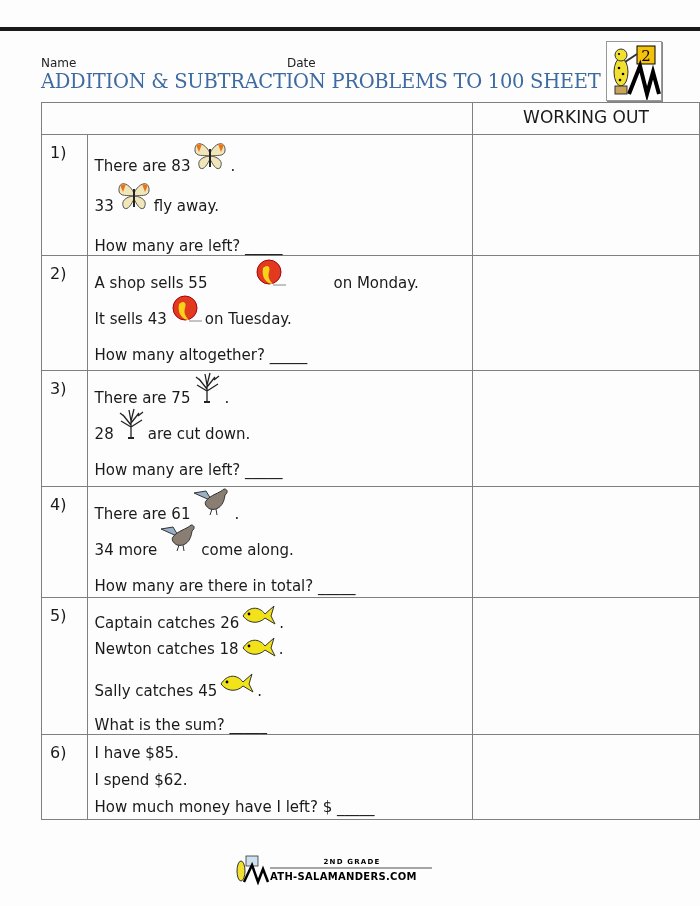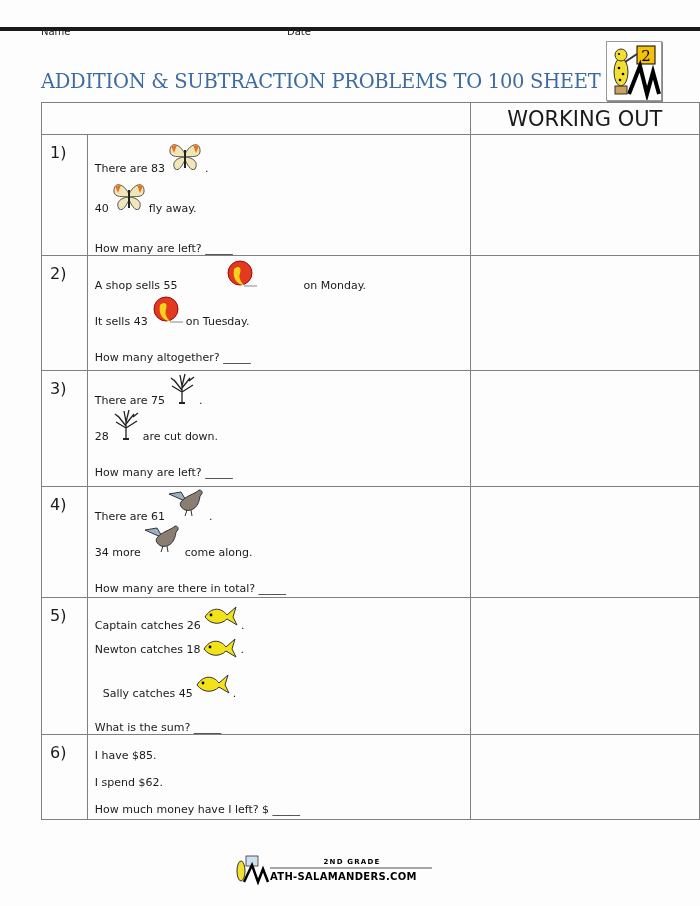--- a/index.html
+++ b/index.html
@@ -1,30 +1,30 @@
 <!DOCTYPE html>
 <html><head>
 <meta charset="utf-8">
 <style>
   html, body { margin:0; padding:0; background:#fdfdfd; }
   body { width:700px; height:906px; position:relative; overflow:hidden;
          font-family:"DejaVu Sans", sans-serif; color:#1a1a1a; }
   .topbar { position:absolute; left:0; top:27px; width:700px; height:4px; background:#1a1a1a; }
-  .lbl { position:absolute; top:26px; font-size:10px; color:#222; }
+  .lbl { position:absolute; top:56px; font-size:12px; color:#222; }
   .title { position:absolute; left:41px; top:70px; font-family:"DejaVu Serif", serif;
            font-size:19.5px; color:#3d6aa0; letter-spacing:-0.3px; white-space:nowrap; }
   .logo { position:absolute; left:606px; top:41px; width:54px; height:58px;
           border:1px solid #999; background:#fff; box-shadow:1px 1px 0 #888; }
   table.ws { position:absolute; left:41px; top:102px; width:659px; border-collapse:collapse;
              font-family:"DejaVu Sans", sans-serif; }
   table.ws td { border:1px solid #808080; vertical-align:top; padding:0; }
   .hdr td { height:27px; }
-  .wo { text-align:center; font-size:21px; padding-top:4px !important; color:#1a1a1a; }
+  .wo { text-align:center; font-size:17px; padding-top:4px !important; color:#1a1a1a; }
   .num { width:38px; font-size:16px; padding:8px 0 0 8px !important; }
-  .q { width:381px; font-size:11px; padding-left:7px !important; }
+  .q { width:381px; font-size:15px; padding-left:7px !important; }
   .line { display:flex; align-items:flex-end; white-space:nowrap; }
   .ic { display:inline-block; margin:0 2px; }
   .work { width:236px; }
   .footer { position:absolute; left:232px; top:855px; width:206px; height:30px;text-align:center; }
 </style>
 </head>
 <body>
 
 <div class="topbar"></div>
 <span class="lbl" style="left:41px">Name</span>
@@ -62,21 +62,21 @@
             <span>There are 83</span>
             <span class="ic"><svg width="36" height="30" viewBox="0 0 36 30">
                 <path d="M18 12 C12 0,2 0,3 10 C4 16,12 14,17 15 C10 16,4 20,8 27 C12 30,16 22,18 18 Z" fill="#f1e6b8" stroke="#555"></path>
                 <path d="M18 12 C24 0,34 0,33 10 C32 16,24 14,19 15 C26 16,32 20,28 27 C24 30,20 22,18 18 Z" fill="#f1e6b8" stroke="#555"></path>
                 <path d="M4 4 L10 3 L7 11 Z M32 4 L26 3 L29 11 Z" fill="#e8751a"></path>
                 <line x1="18" y1="8" x2="18" y2="26" stroke="#222" stroke-width="2"></line>
               </svg></span>
             <span>.</span>
           </div>
           <div class="line" style="height: 40px;">
-            <span>40</span>
+            <span>33</span>
             <span class="ic"><svg width="36" height="30" viewBox="0 0 36 30">
                 <path d="M18 12 C12 0,2 0,3 10 C4 16,12 14,17 15 C10 16,4 20,8 27 C12 30,16 22,18 18 Z" fill="#f1e6b8" stroke="#555"></path>
                 <path d="M18 12 C24 0,34 0,33 10 C32 16,24 14,19 15 C26 16,32 20,28 27 C24 30,20 22,18 18 Z" fill="#f1e6b8" stroke="#555"></path>
                 <path d="M4 4 L10 3 L7 11 Z M32 4 L26 3 L29 11 Z" fill="#e8751a"></path>
                 <line x1="18" y1="8" x2="18" y2="26" stroke="#222" stroke-width="2"></line>
               </svg></span>
             <span>fly away.</span>
           </div>
           <div class="line" style="height: 40px;">
             <span>How many are left? _____</span>
@@ -175,21 +175,21 @@
             <span>.</span>
           </div>
           <div class="line" style="height: 34px; align-items: center;">
             <span>Newton catches 18</span>
             <span class="ic"><svg width="36" height="26" viewBox="0 0 36 26">
                 <path d="M2 14 C8 4,18 4,24 12 L33 4 L30 14 L34 22 L24 16 C18 22,8 22,2 14Z" fill="#f2e21a" stroke="#333"></path>
                 <circle cx="8" cy="12" r="1.4" fill="#000"></circle>
               </svg></span>
             <span>.</span>
           </div>
-          <div class="line" style="height: 34px; margin-left: 8px;">
+          <div class="line" style="height: 34px;">
             <span>Sally catches 45</span>
             <span class="ic"><svg width="36" height="26" viewBox="0 0 36 26">
                 <path d="M2 14 C8 4,18 4,24 12 L33 4 L30 14 L34 22 L24 16 C18 22,8 22,2 14Z" fill="#f2e21a" stroke="#333"></path>
                 <circle cx="8" cy="12" r="1.4" fill="#000"></circle>
               </svg></span>
             <span>.</span>
           </div>
           <div class="line" style="height: 34px;">
             <span>What is the sum? _____</span>
           </div>

